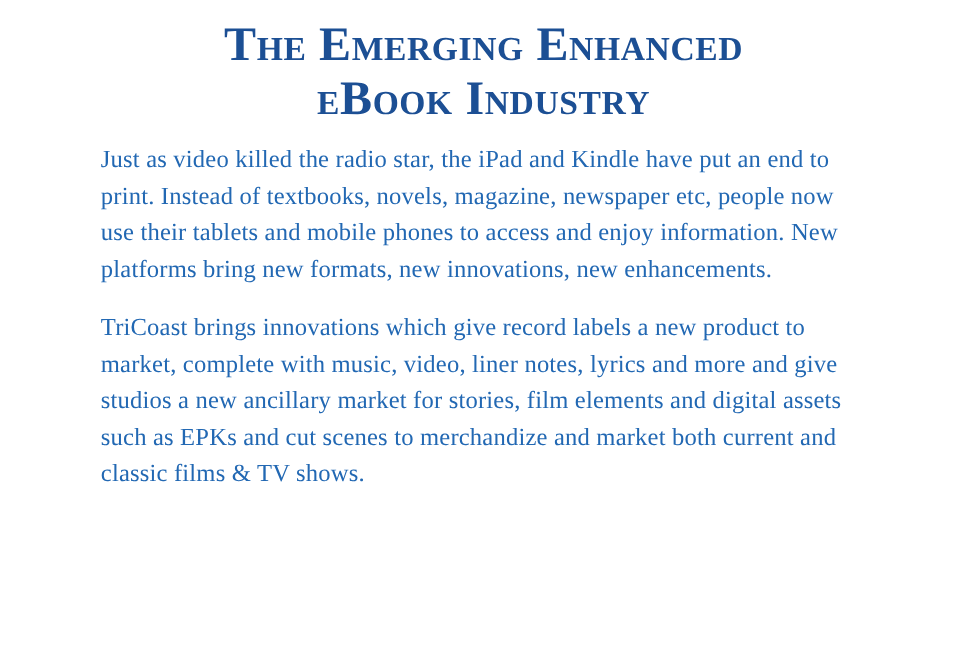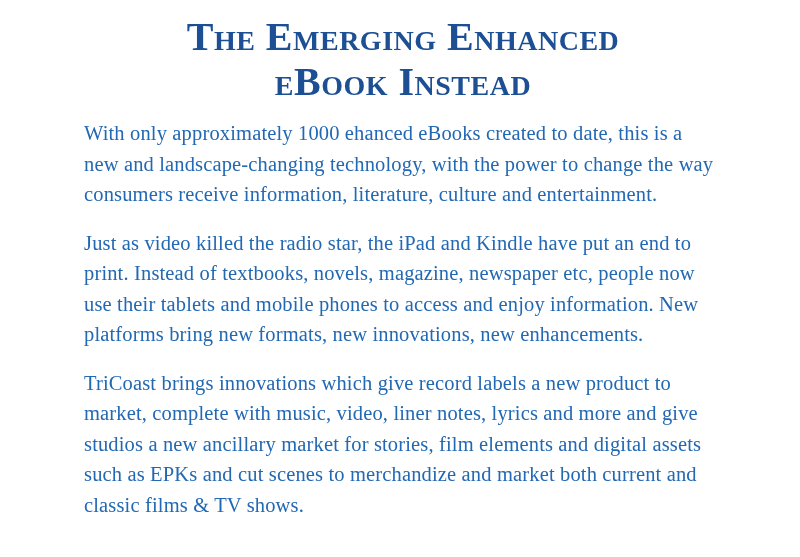--- a/index.html
+++ b/index.html
@@ -51,20 +51,19 @@
     margin-bottom: 0;
   }
 </style>
 </head>
 <body>
 
 <div class="page">
 
   <h1 class="title">
     <span class="title-line line1">The Emerging Enhanced</span>
-    <span class="title-line line2">eBook Instead</span>
+    <span class="title-line line2">eBook Industry</span>
   </h1>
 
-  <p class="body-text">With only approximately 1000 ehanced eBooks created to date, this is a new and landscape-changing technology, with the power to change the way consumers receive information, literature, culture and entertainment.</p>
   <p class="body-text">Just as video killed the radio star, the iPad and Kindle have put an end to print. Instead of textbooks, novels, magazine, newspaper etc, people now use their tablets and mobile phones to access and enjoy information. New platforms bring new formats, new innovations, new enhancements.</p>
   <p class="body-text">TriCoast brings innovations which give record labels a new product to market, complete with music, video, liner notes, lyrics and more and give studios a new ancillary market for stories, film elements and digital assets such as EPKs and cut scenes to merchandize and market both current and classic films &amp; TV shows.</p>
 
 </div>
 
 </body></html>

